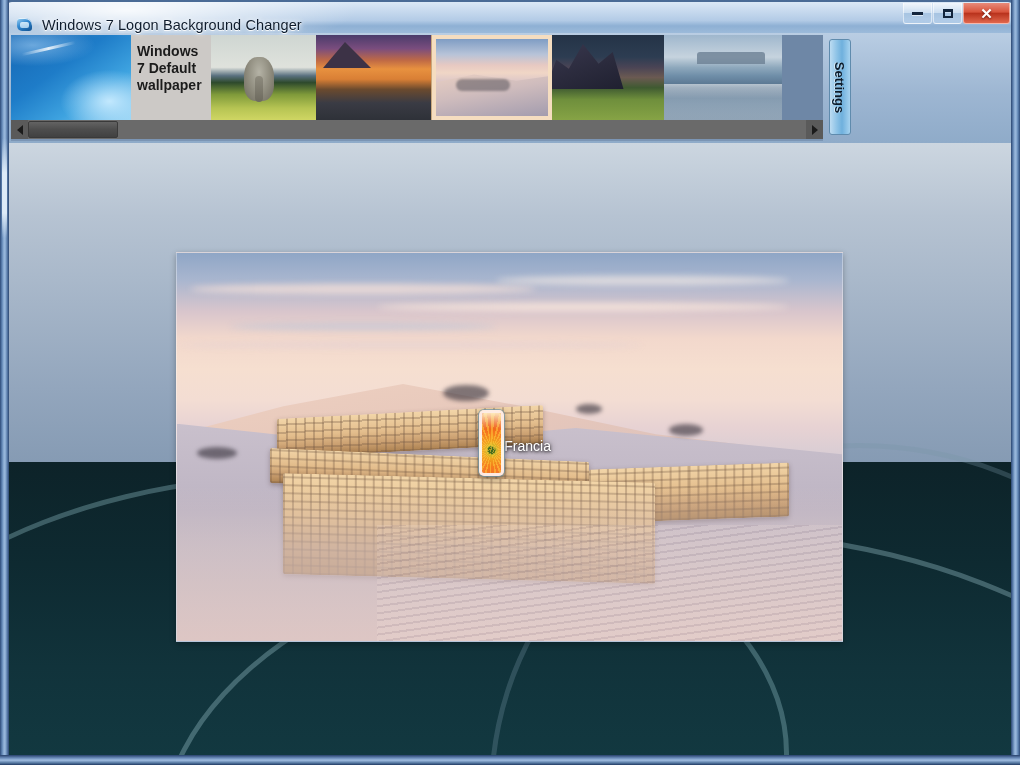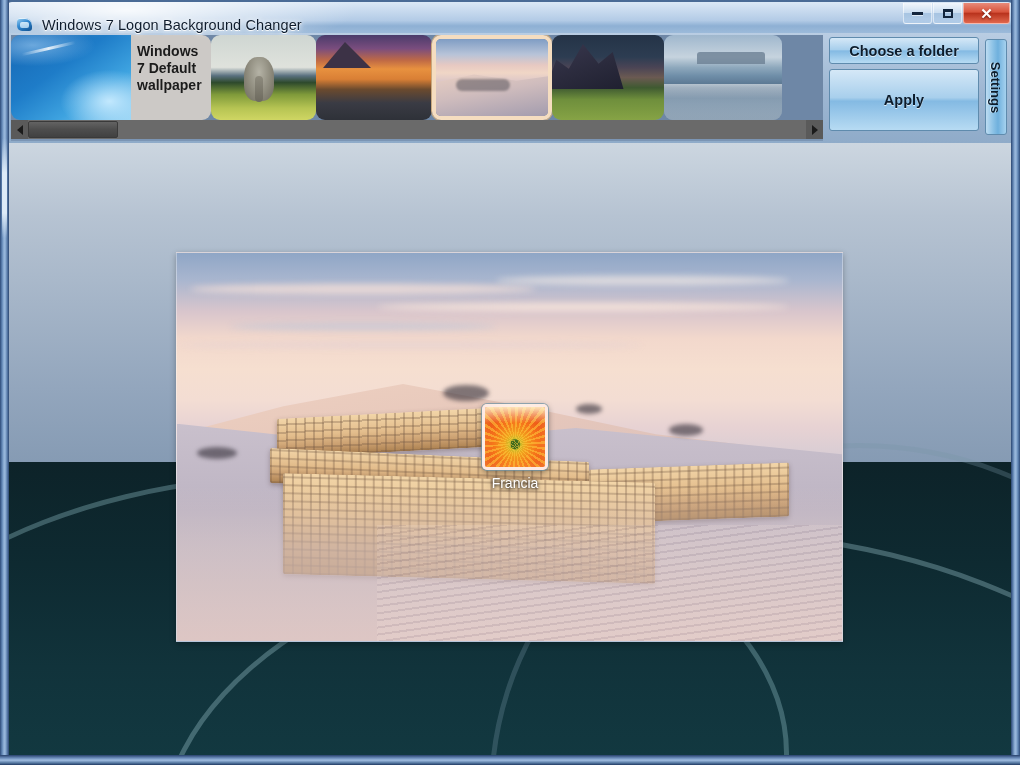--- a/index.html
+++ b/index.html
@@ -102,21 +102,20 @@
   }
   .thumbstrip {
     position: relative; height: 85px; width: 100%;
     display: flex; align-items: stretch; overflow: hidden;
     background: #6e87a6;
   }
   .thumb {
     position: relative; height: 85px; flex: none;
     display: flex; align-items: center;
     overflow: hidden;
-    border-radius: 9px;
   }
   .thumb-img { height: 85px; position: relative; overflow: hidden; }
   .thumb-label {
     background: #ccc9c6; color: #1b1b1b; font-size: 14px; line-height: 17px;
     padding: 8px 10px 0 6px; width: 80px; height: 85px; font-weight: bold;
     font-family: "Liberation Sans", sans-serif;
   }
   .thumb.selected {
     border: 4px solid #f5ddc0; padding: 0;
     box-shadow: 0 0 0 1px #c8a87e;
@@ -347,22 +346,22 @@
     position: absolute; background: rgba(50,45,55,.6);
     border-radius: 50%; filter: blur(2px);
   }
   .bush.b1 { left: 40%; top: 34%; width: 46px; height: 16px; }
   .bush.b2 { left: 3%; top: 50%; width: 40px; height: 12px; }
   .bush.b3 { left: 74%; top: 44%; width: 34px; height: 12px; }
   .bush.b4 { left: 60%; top: 39%; width: 26px; height: 10px; }
 
   
   .user-tile {
-    position: absolute; left: 302px; top: 151px;
-    width: 72px; display: flex; flex-direction: column; align-items: center;
+    position: absolute; left: 302px; top: 157px;
+    width: 72px; display: flex; flex-direction: row; align-items: center;
     z-index: 5;
   }
   .user-pic {
     width: 66px; height: 66px;
     border: 3px solid rgba(255,255,255,.88);
     border-radius: 5px;
     background:
       radial-gradient(circle at 50% 62%, #3f6b1d 0%, #3f6b1d 9%, #cdbc2a 12%, #f0a51e 22%, #f6761a 45%, #ef5d18 62%, #e84f16 80%);
     box-shadow: 0 0 0 1px rgba(110,150,170,.7), 0 2px 6px rgba(0,0,0,.45), inset 0 0 10px rgba(255,190,90,.5);
     position: relative; overflow: hidden;
@@ -464,24 +463,20 @@
           </div>
         <div class="hs-track">
           <div class="hs-thumb"></div>
         </div>
         <div class="hs-arrow">
             <div class="tri-r"></div>
           </div>
       </div>
     </div>
 
-    <div class="tb-buttons">
-      <div class="btn btn-folder">Choose a folder</div>
-      <div class="btn btn-apply">Apply</div>
-    </div>
 
     <div class="settings-tab">
       <span>Settings</span>
     </div>
   </div>
 
   <div class="preview">
     <div class="preview-floor"></div>
     <div class="ring ring-1"></div>
     <div class="ring ring-2"></div>

